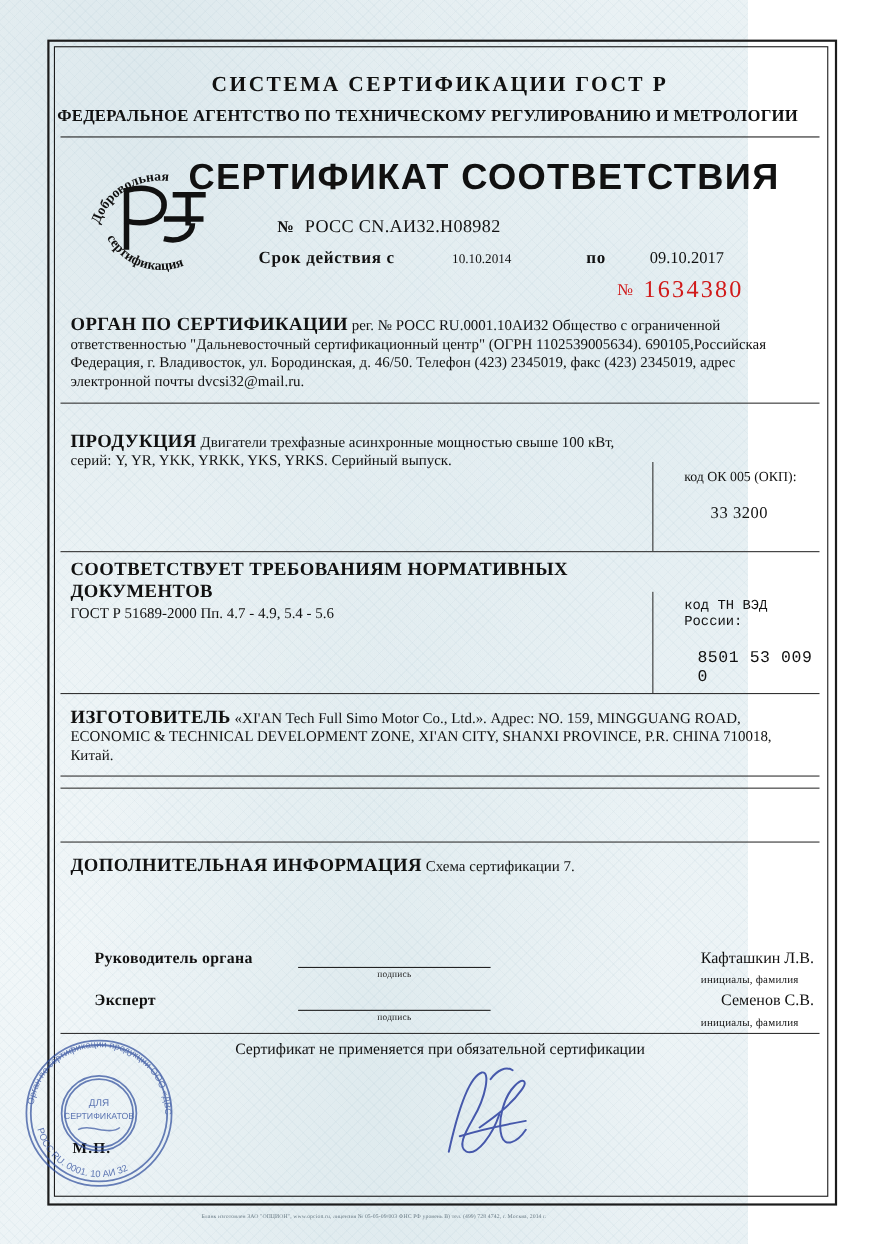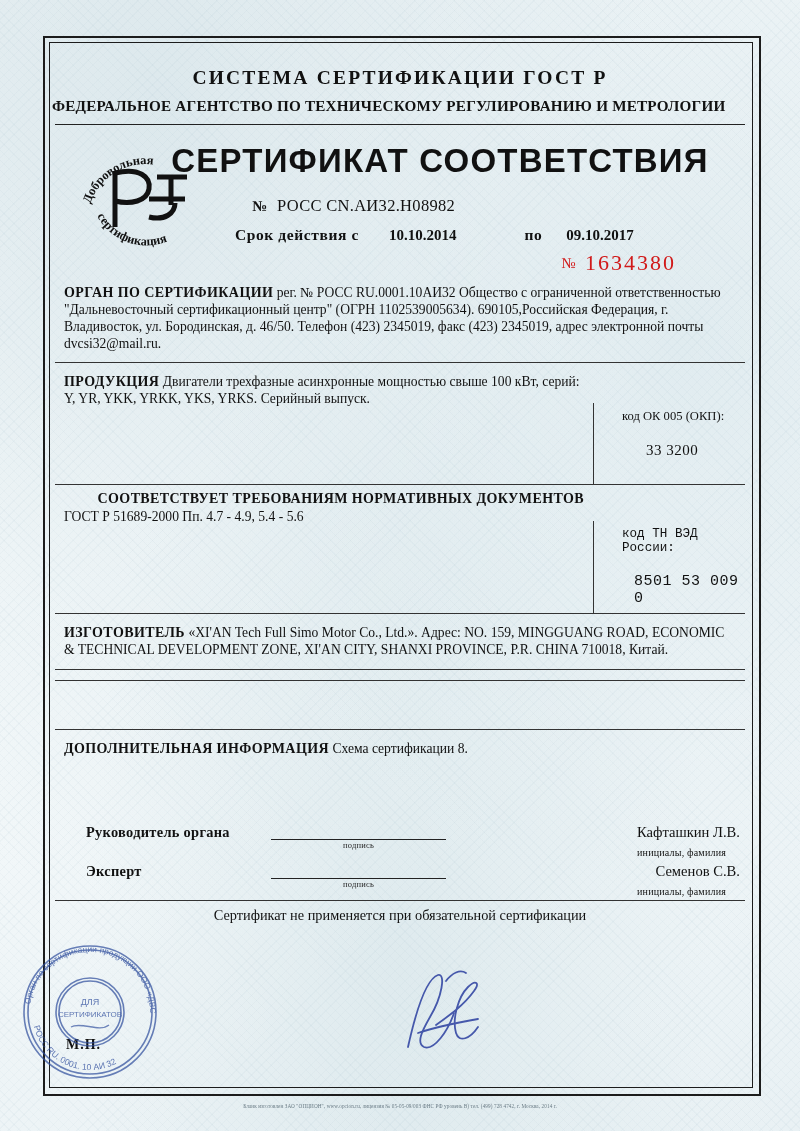--- a/index.html
+++ b/index.html
@@ -12,21 +12,21 @@
     height: 1131px;
     font-family: "Liberation Serif", serif;
     color: #111;
     position: relative;
     overflow: hidden;
   }
 
   .page {
     position: absolute;
     left: 0; top: 0;
-    width: 800px;
+    width: 680px;
     height: 1131px;
     background:
       radial-gradient(ellipse at 20% 10%, rgba(214,228,233,0.75) 0%, rgba(255,255,255,0) 55%),
       radial-gradient(ellipse at 85% 30%, rgba(210,226,232,0.6) 0%, rgba(255,255,255,0) 50%),
       radial-gradient(ellipse at 50% 85%, rgba(216,230,234,0.7) 0%, rgba(255,255,255,0) 55%),
       linear-gradient(160deg, #eef4f6 0%, #f6fafb 40%, #e9f1f4 100%);
   }
 
   .guilloche {
     position: absolute;
@@ -114,58 +114,57 @@
 
   .validity {
     margin-top: 10px;
     margin-left: 183px;
     font-size: 15.5px;
     display: flex;
     align-items: baseline;
     font-weight: bold;
   }
   .validity .lbl { letter-spacing: 0.6px; }
-  .validity .d1 { margin-left: 30px; font-weight: bold; font-size: 15px; }
+  .validity .d1 { margin-left: 52px; font-weight: normal; font-size: 12px; }
   .validity .po { margin-left: 68px; font-weight: bold; letter-spacing:0.5px; }
-  .validity .d2 { margin-left: 24px; font-weight: bold; font-size: 15px; }
+  .validity .d2 { margin-left: 40px; font-weight: normal; font-size: 15px; }
 
   .rednum {
     margin-top: 6px;
     text-align: right;
     padding-right: 72px;
     color: #d11a1a;
     font-size: 22px;
     letter-spacing: 2px;
     font-family: "Liberation Serif", serif;
   }
   .rednum .ns { font-size: 15px; vertical-align: 2px; }
 
   .sec {
     position: relative;
     padding: 0 10px 0 12px;
   }
   .sec-label {
     font-weight: bold;
-    font-size: 14px;
+    font-size: 17px;
     letter-spacing: 0.4px;
-    text-align: right;
   }
   .body-text {
     font-size: 13.6px;
     line-height: 1.24;
     text-align: left;
   }
 
   .hline {
     border-bottom: 1px solid #333;
     margin: 0 3px;
   }
 
   .org-block { margin-top: 8px; }
-  .prod-block { margin-top: 6px; }
+  .prod-block { margin-top: 19px; }
 
   .right-box {
     position: absolute;
     right: 0;
     width: 155px;
     border-left: 1px solid #333;
     box-sizing: border-box;
     padding-left: 28px;
   }
   .rb-title { font-size: 12.6px; margin-top: 6px; }
@@ -353,21 +352,21 @@
     </div>
     <div class="hline" style="margin-top:10px;"></div>
 
     <div class="hline" style="margin-top:10px;"></div>
 
     <div class="hline" style="margin-top:48px;"></div>
 
     <div class="sec" style="margin-top:10px;">
       <div class="body-text">
         <span class="sec-label">ДОПОЛНИТЕЛЬНАЯ ИНФОРМАЦИЯ</span>
-        <span>Схема сертификации 8.</span>
+        <span>Схема сертификации 7.</span>
       </div>
     </div>
 
     <div class="sign-area" style="margin-top:66px;">
       <div class="sig-row">
         <div class="sig-role">Руководитель органа</div>
         <div class="sig-line">
           <div class="sig-cap">подпись</div>
         </div>
         <div class="sig-name">

